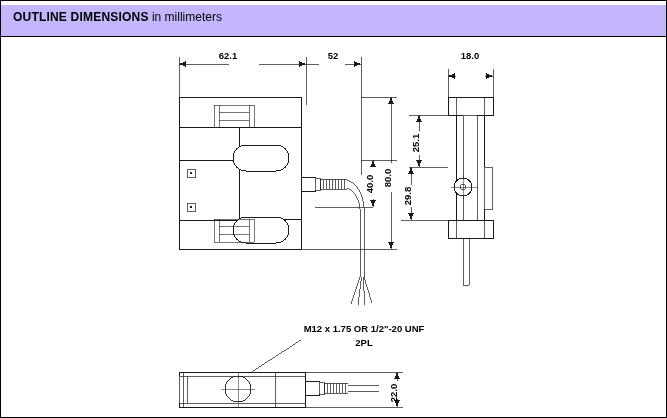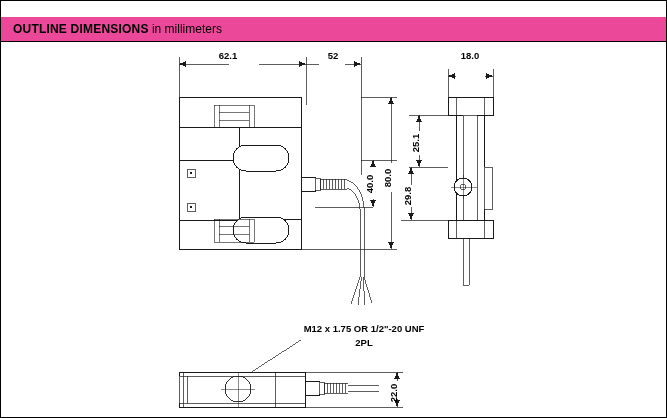--- a/index.html
+++ b/index.html
@@ -16,24 +16,24 @@
     height: 418px;
     background: #ffffff;
     border: 1px solid #000000;
     box-sizing: border-box;
     overflow: hidden;
   }
   
   #header {
     position: absolute;
     left: 0;
-    top: 16px;
+    top: 4px;
     width: 100%;
-    height: 25px;
-    background: #ec4899;
+    height: 32px;
+    background: #c4b5fd;
     border-bottom: 1px solid #000000;
     box-sizing: border-box;
   }
   #header .title-wrap {
     position: absolute;
     left: 12px;
     top: 5px;
     font-size: 12px;
     color: #000000;
     white-space: nowrap;

